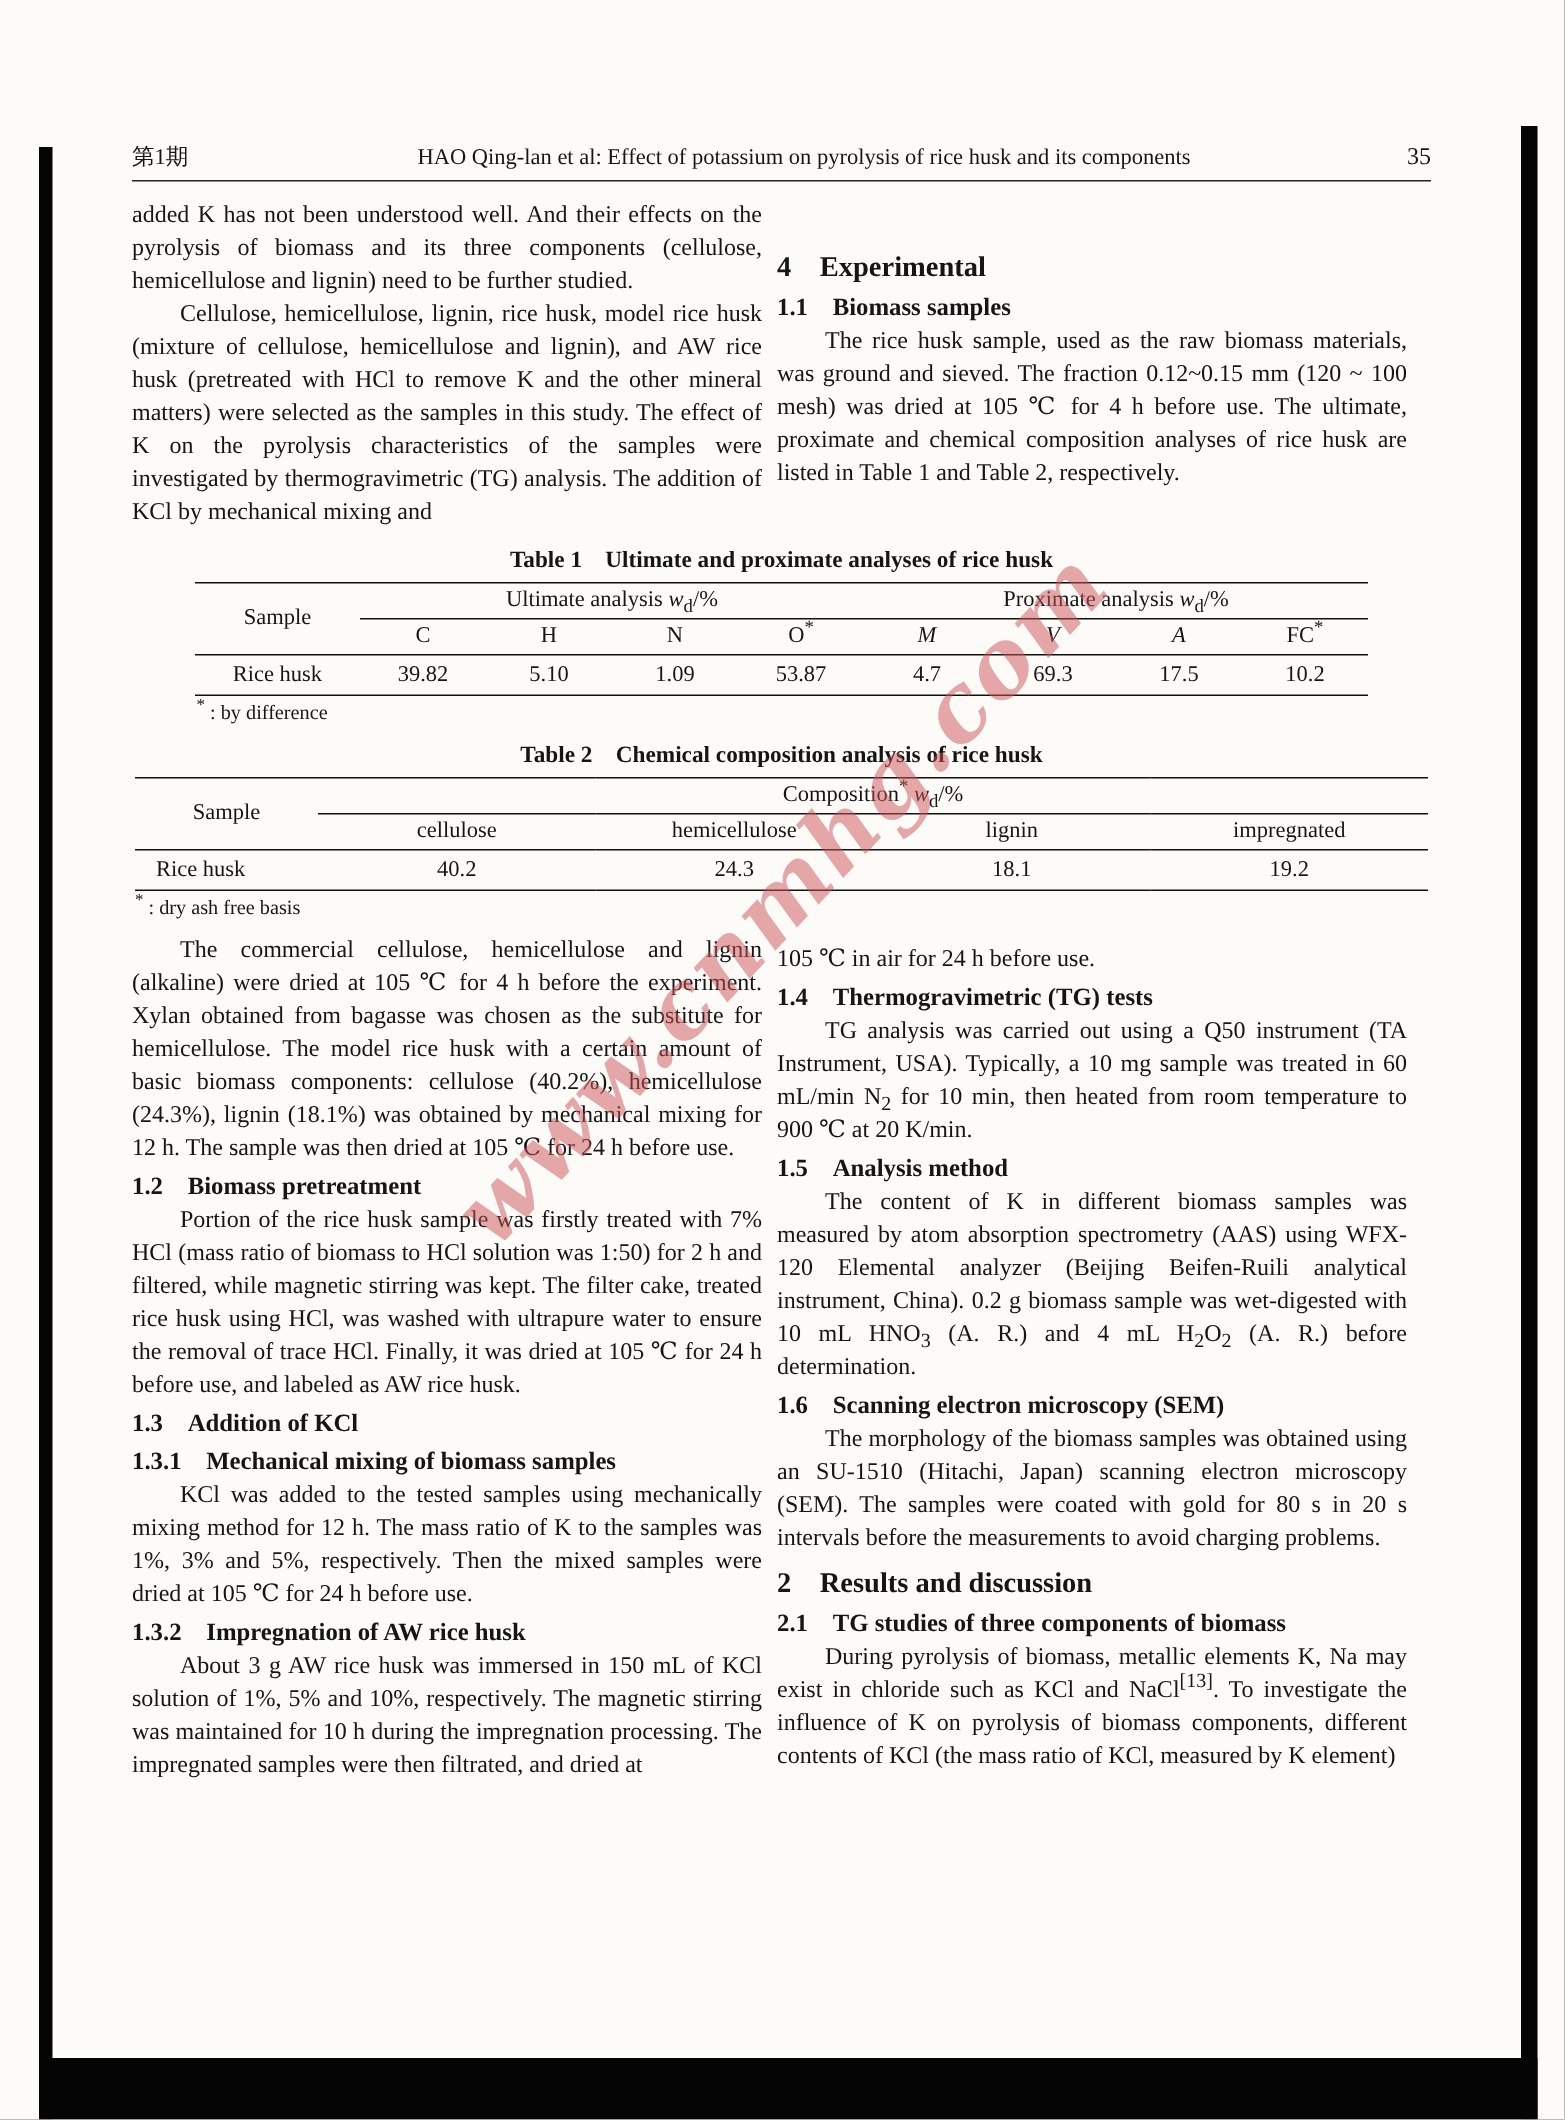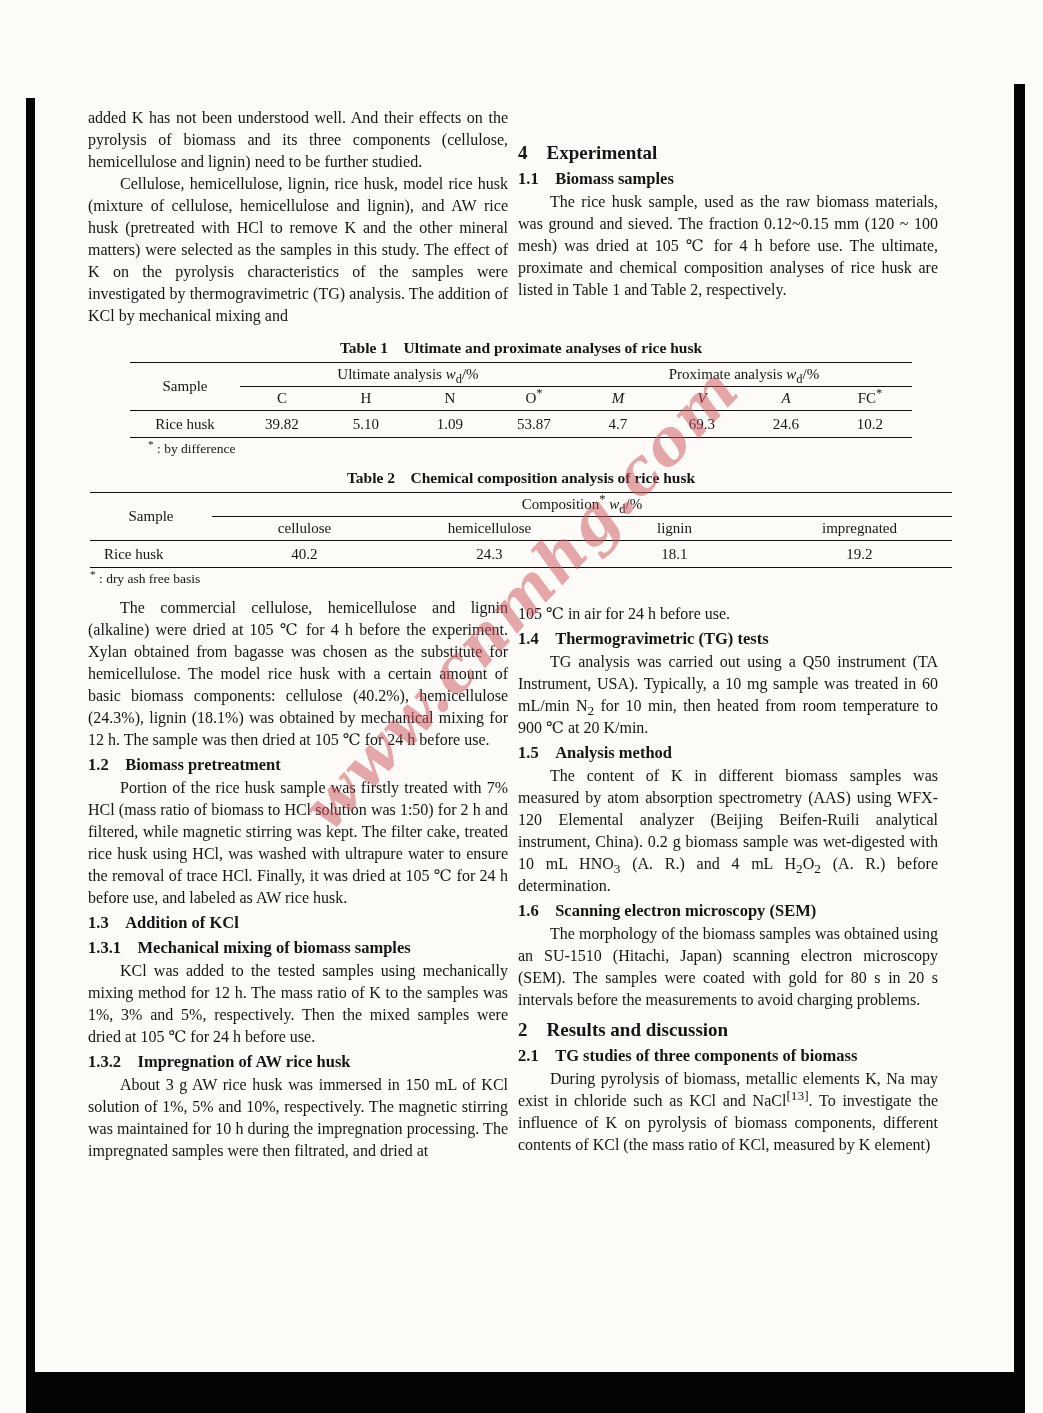--- a/index.html
+++ b/index.html
@@ -45,37 +45,42 @@
   table { border-collapse:collapse; margin:0 auto; font-size:15px; table-layout:fixed; }
   td { text-align:center; padding:0 2px; height:24px; }
   table.t1 { width:780px; border-top:1.6px solid #111; border-bottom:1.6px solid #111; }
   table.t2 { width:862px; border-top:1.6px solid #111; border-bottom:1.6px solid #111; }
   td.g     { border-bottom:1px solid #111; }
   tr.subh td { border-bottom:1.2px solid #111; }
   td.samp  { border-bottom:1.2px solid #111; }
   tr.dat td { height:27px; }
   .t2 td.rowlab { text-align:left; padding-left:14px; }
   .tbl-foot { font-size:13.5px; margin-top:3px; }
-  .t1-foot { margin-left:60px; }
+  .t1-foot { margin-left:43px; }
   .t2-foot { margin-left:2px; }
   sub,sup { line-height:0; }
 </style>
 </head>
 <body>
 
 <div class="page">
 
   <div class="scan-bar scan-left"></div>
   <div class="scan-bar scan-right"></div>
   <div class="scan-bar scan-bottom"></div>
 
   <div class="watermark">www.cnmhg.com</div>
 
   <div class="content">
 
+    <div class="pg-header">
+      <span class="hdr-issue">第1期</span>
+      <span class="hdr-title">HAO Qing-lan et al: Effect of potassium on pyrolysis of rice husk and its components</span>
+      <span class="hdr-page">35</span>
+    </div>
 
     <div class="cols">
       <div class="col">
         <p class="noind">added K has not been understood well. And their effects on the pyrolysis of biomass and its three components (cellulose, hemicellulose and lignin) need to be further studied.</p>
         <p class="ind">Cellulose, hemicellulose, lignin, rice husk, model rice husk (mixture of cellulose, hemicellulose and lignin), and AW rice husk (pretreated with HCl to remove K and the other mineral matters) were selected as the samples in this study. The effect of K on the pyrolysis characteristics of the samples were investigated by thermogravimetric (TG) analysis. The addition of KCl by mechanical mixing and</p>
       </div>
       <div class="col">
         <h2 class="sec">4 Experimental</h2>
         <h3 class="sub">1.1 Biomass samples</h3>
         <p class="ind">The rice husk sample, used as the raw biomass materials, was ground and sieved. The fraction 0.12~0.15 mm (120 ~ 100 mesh) was dried at 105 ℃ for 4 h before use. The ultimate, proximate and chemical composition analyses of rice husk are listed in Table 1 and Table 2, respectively.</p>
@@ -113,21 +118,21 @@
             <td>FC<sup>*</sup></td>
           </tr>
           <tr class="dat">
             <td>Rice husk</td>
             <td>39.82</td>
             <td>5.10</td>
             <td>1.09</td>
             <td>53.87</td>
             <td>4.7</td>
             <td>69.3</td>
-            <td>24.6</td>
+            <td>17.5</td>
             <td>10.2</td>
           </tr>
         </tbody>
       </table>
       <div class="tbl-foot t1-foot"><sup>*</sup> : by difference</div>
     </div>
 
     <div class="tbl-block">
       <div class="tbl-title">Table 2 Chemical composition analysis of rice husk</div>
       <table class="t2">

